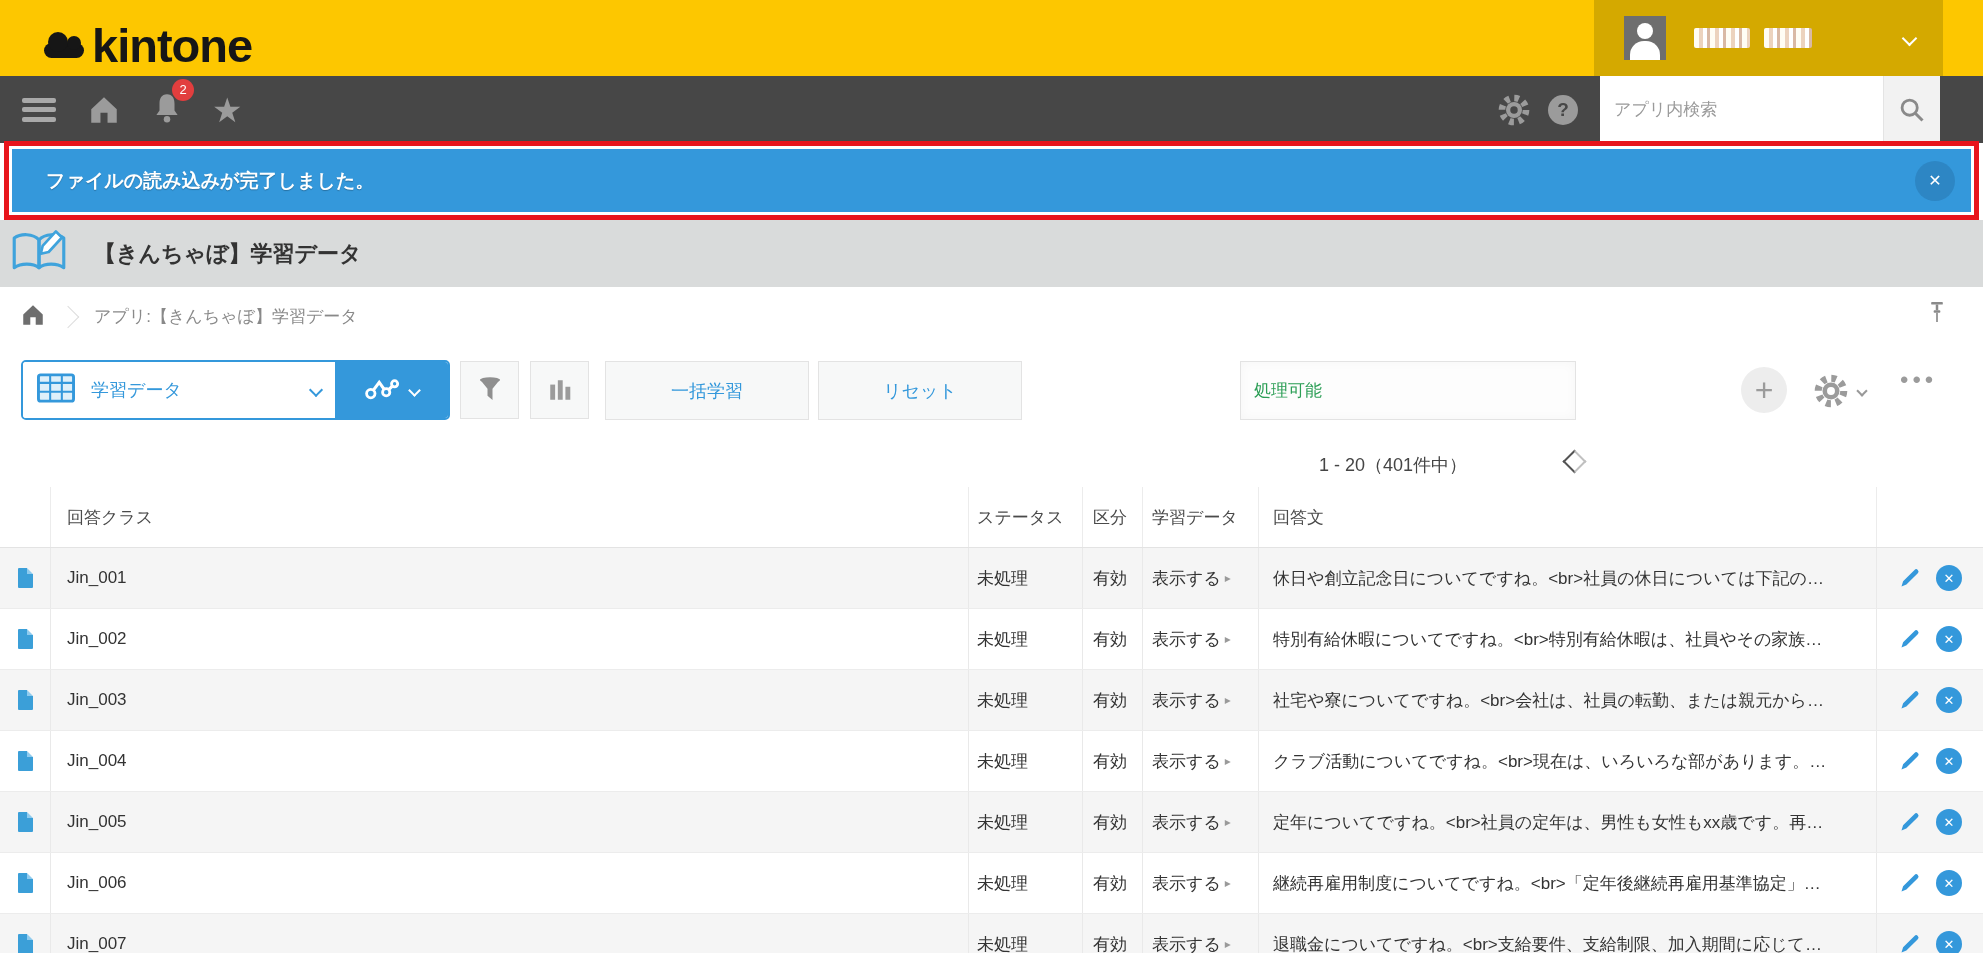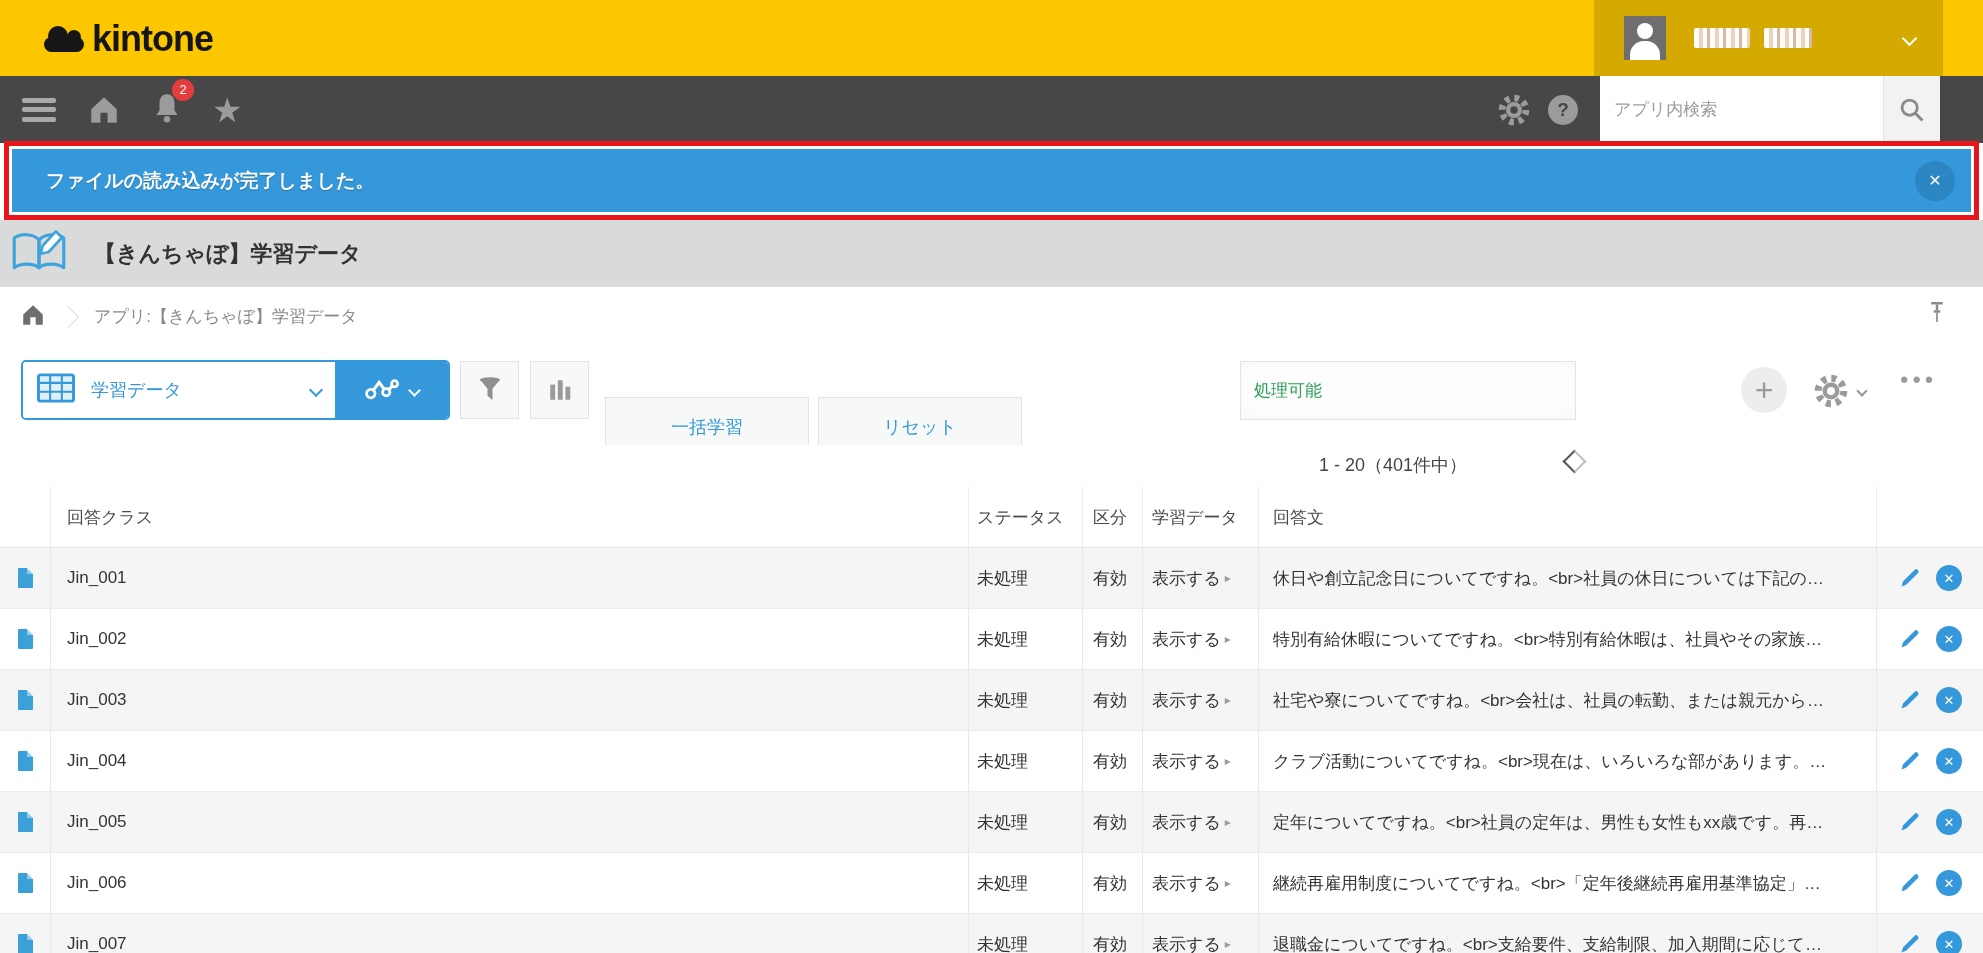--- a/index.html
+++ b/index.html
@@ -7,21 +7,21 @@
   body {
     position: relative; overflow: hidden; background:#fff;
     font-family:"Liberation Sans","DejaVu Sans",sans-serif; color:#333;
   }
   
   .brand-bar{position:absolute;top:0;left:0;width:1983px;height:76px;background:#fdc700;}
   .logo{position:absolute;left:44px;top:18px;display:flex;align-items:center;gap:8px;}
   .cloud{width:40px;height:15px;background:#161616;border-radius:8px;position:relative;margin-top:10px;}
   .cloud::before{content:'';position:absolute;width:20px;height:20px;background:#161616;border-radius:50%;top:-11px;left:4px;}
   .cloud::after{content:'';position:absolute;width:14px;height:14px;background:#161616;border-radius:50%;top:-7px;right:3px;}
-  .logo-text{font-size:36px;font-weight:bold;color:#161616;letter-spacing:-1px;}
+  .logo-text{font-size:47px;font-weight:bold;color:#161616;letter-spacing:-1px;}
   .user-area{position:absolute;left:1594px;top:0;width:349px;height:76px;background:#d4a900;display:flex;align-items:center;}
   .avatar{width:42px;height:44px;background:#6e6e6e;margin-left:30px;position:relative;overflow:hidden;}
   .avatar::before{content:'';position:absolute;left:13px;top:7px;width:16px;height:16px;border-radius:50%;background:#fff;}
   .avatar::after{content:'';position:absolute;left:6px;top:25px;width:30px;height:20px;border-radius:14px 14px 0 0;background:#fff;}
   .redact{height:20px;border-radius:2px;background:repeating-linear-gradient(90deg,#fffdf4 0 5px,#ecd3be 5px 9px,#fff 9px 13px,#d9b9a5 13px 16px);}
   .redact.r1{width:56px;margin-left:28px;}
   .redact.r2{width:48px;margin-left:14px;}
   .chev{display:inline-block;width:9px;height:9px;border-right:2px solid currentColor;border-bottom:2px solid currentColor;transform:rotate(45deg);}
   .user-chevron{color:#fff;margin-left:auto;margin-right:28px;width:11px;height:11px;}
   
@@ -57,21 +57,21 @@
   .toolbar{position:absolute;top:338px;left:0;width:1983px;height:107px;background:#fff;}
   .view-selector{position:absolute;left:21px;top:22px;width:429px;height:60px;border:2px solid #3498db;border-radius:5px;display:flex;overflow:hidden;background:#fff;cursor:pointer;}
   .vs-left{flex:1;display:flex;align-items:center;background:#fff;color:#3498db;}
   .vs-left .grid-ic{margin-left:14px;}
   .vs-label{font-size:18px;margin-left:16px;}
   .vs-chev{width:10px;height:10px;margin-left:auto;margin-right:14px;color:#3498db;}
   .vs-right{width:113px;background:#3498db;display:flex;align-items:center;justify-content:center;gap:10px;color:#fff;}
   .icon-btn{position:absolute;top:23px;width:59px;height:58px;background:#f7f8f8;border:1px solid #e3e3e3;display:flex;align-items:center;justify-content:center;cursor:pointer;}
   .filter-btn{left:460px;}
   .chart-btn{left:530px;}
-  .tool-btn{position:absolute;top:23px;height:59px;background:#f7f8f8;border:1px solid #e3e3e3;color:#3498db;font-size:18px;font-family:inherit;cursor:pointer;margin-top:36px;}
+  .tool-btn{position:absolute;top:23px;height:59px;background:#f7f8f8;border:1px solid #e3e3e3;color:#3498db;font-size:18px;font-family:inherit;cursor:pointer;}
   .btn-batch{left:605px;width:204px;}
   .btn-reset{left:818px;width:204px;}
   .btn-update{left:1028px;width:202px;}
   .status-btn{position:absolute;left:1240px;top:23px;width:336px;height:59px;background:#fdfdfd;border:1px solid #e3e3e3;color:#2b9e55;font-size:17px;text-align:left;padding-left:13px;font-family:inherit;cursor:pointer;box-shadow:inset 0 0 12px rgba(0,0,0,.03);}
   .plus-btn{position:absolute;left:1741px;top:29px;width:46px;height:46px;border-radius:50%;background:#ededed;border:none;color:#9b9b9b;font-size:32px;font-weight:300;line-height:42px;text-align:center;cursor:pointer;}
   .gear-group{position:absolute;left:1814px;top:36px;display:flex;align-items:center;gap:10px;cursor:pointer;color:#999;}
   .more-btn{position:absolute;left:1900px;top:28px;background:none;border:none;color:#9b9b9b;font-size:24px;letter-spacing:4px;cursor:pointer;}
   
   .paging{position:absolute;top:445px;left:0;width:1635px;height:42px;background:#fff;}
   .range-text{position:absolute;right:168px;top:8px;font-size:18px;color:#454545;}

